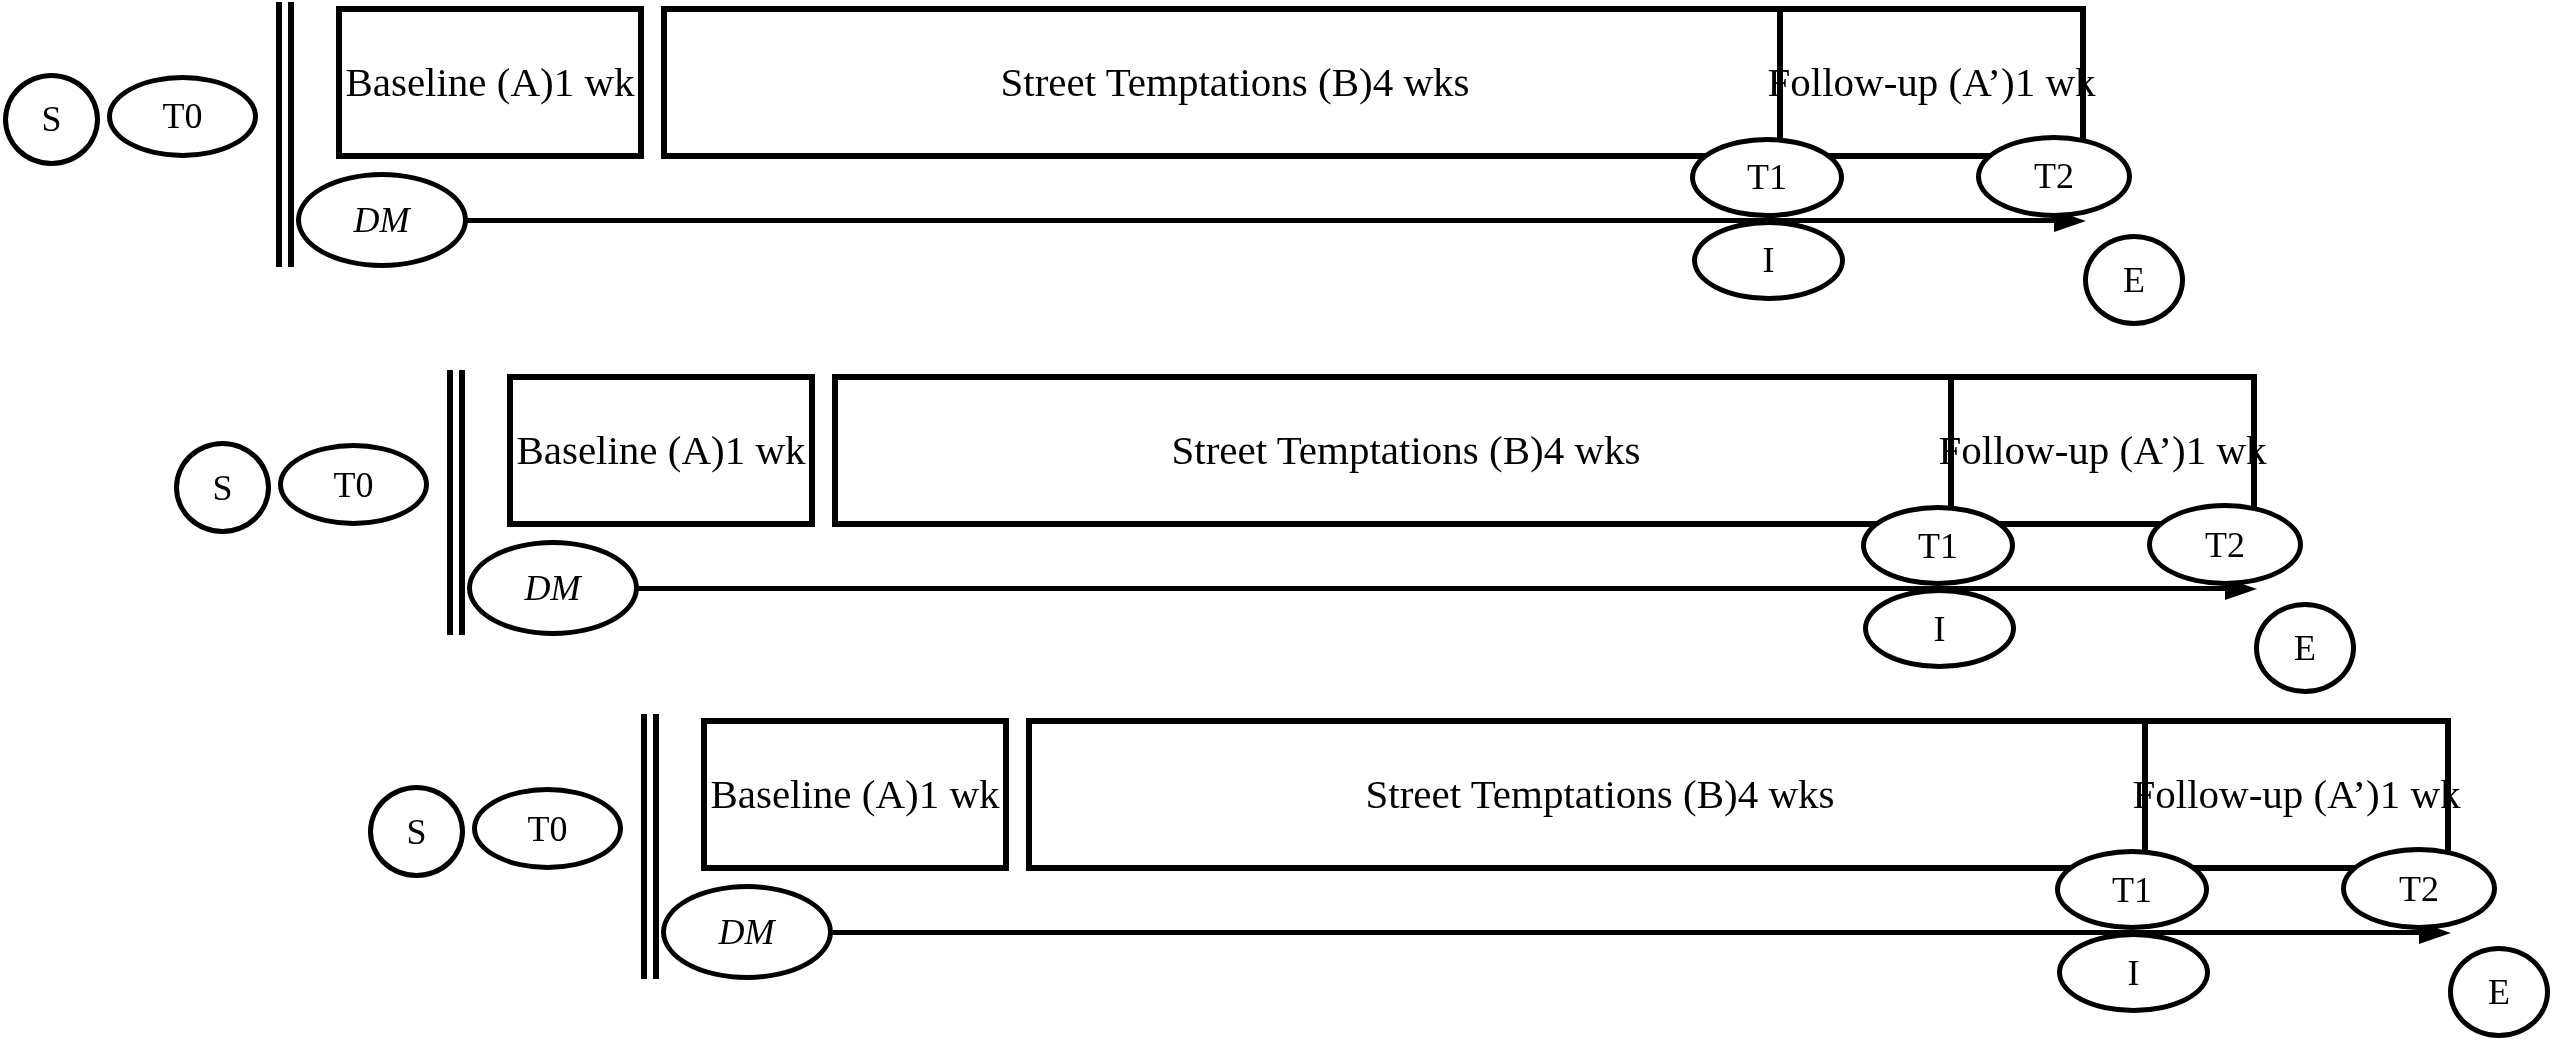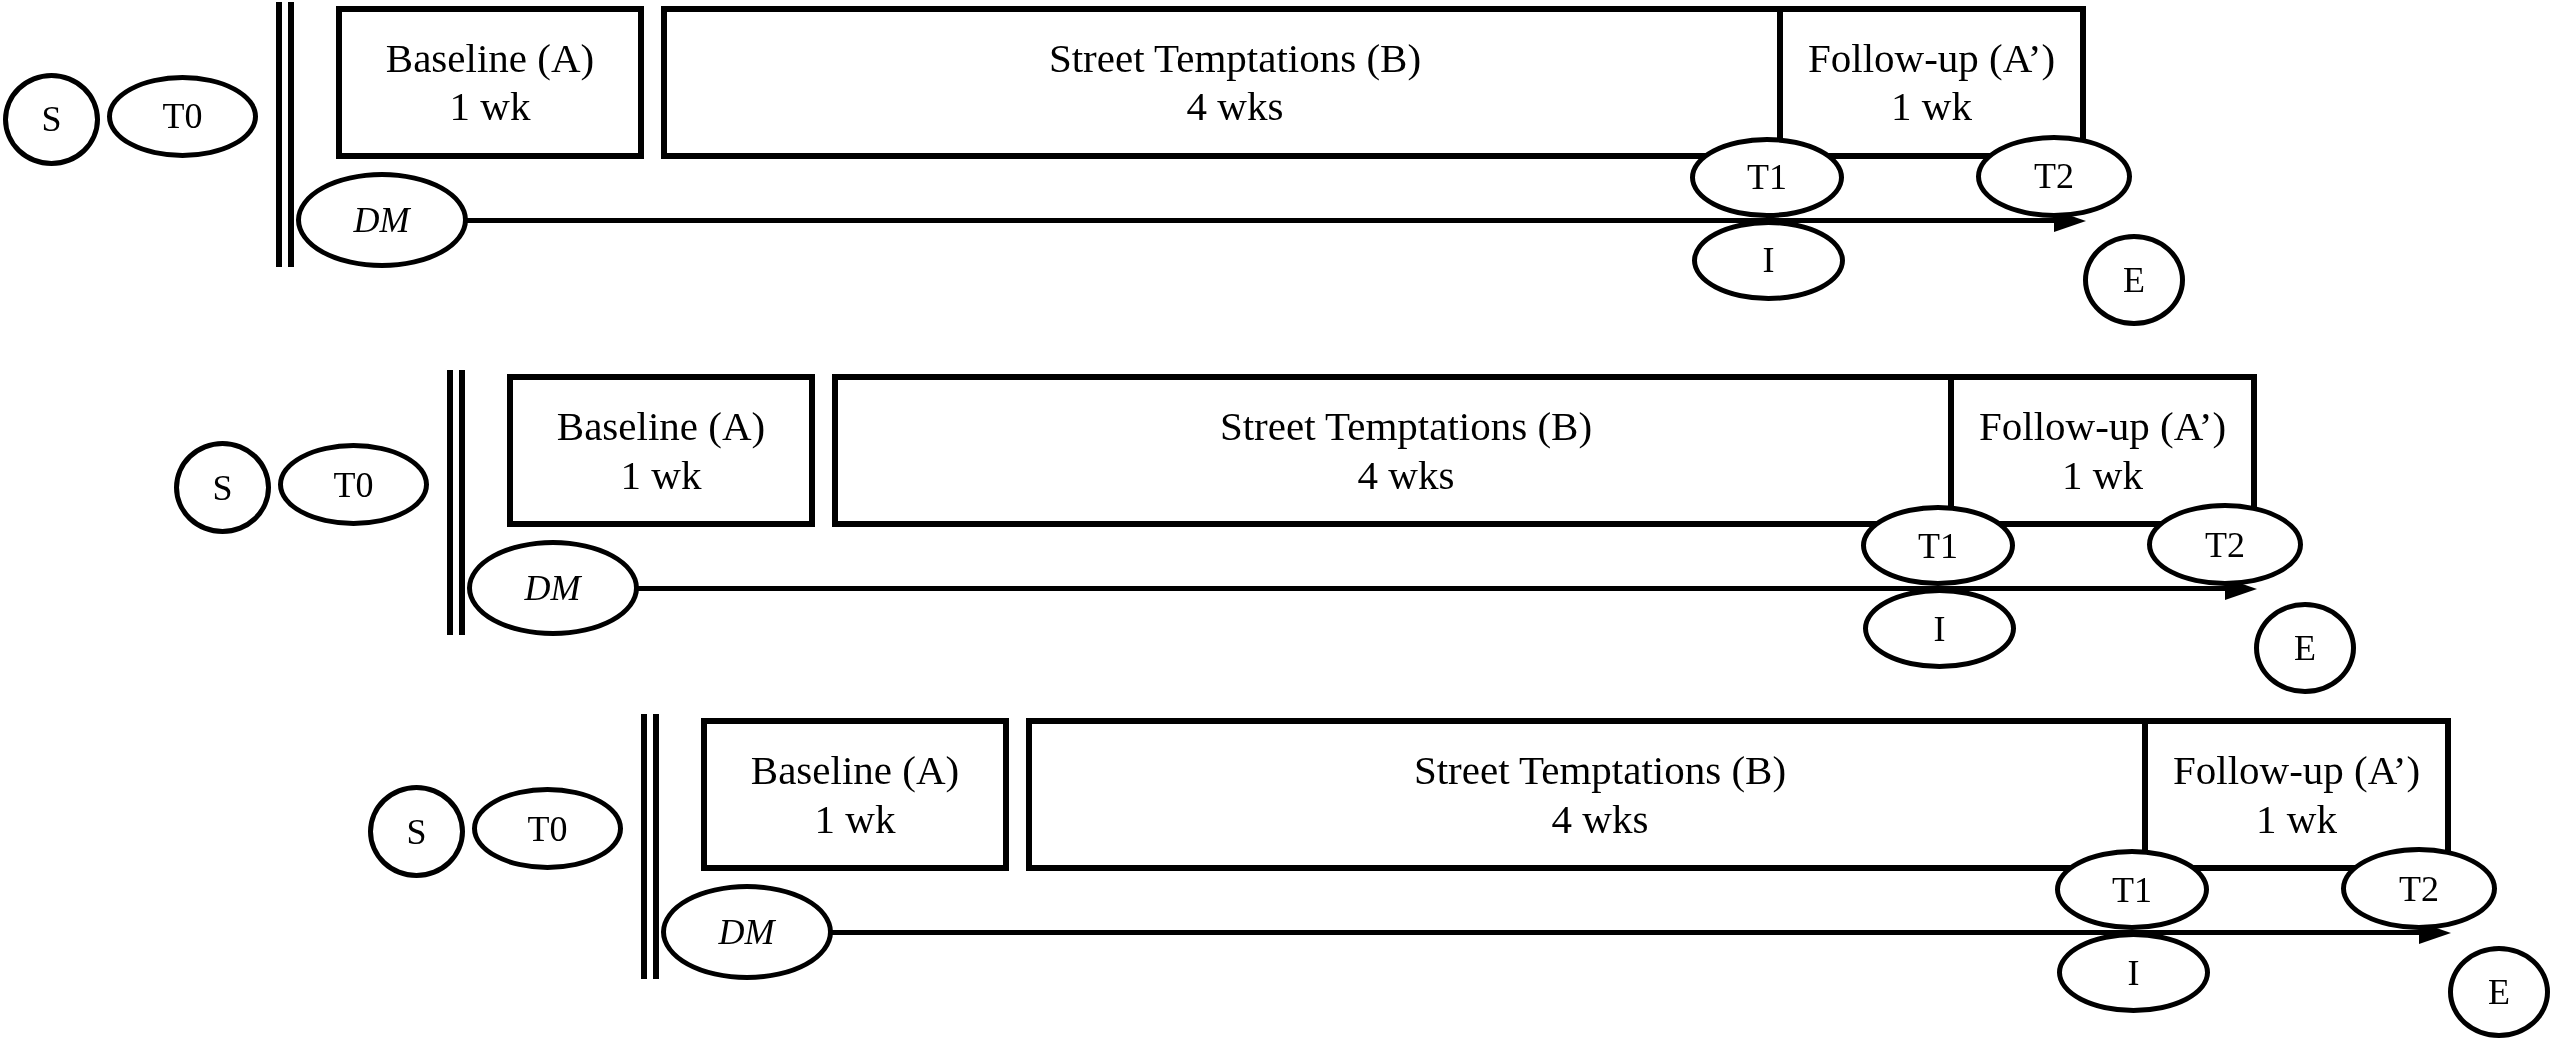--- a/index.html
+++ b/index.html
@@ -10,21 +10,21 @@
     color:#000;
     font-family:"Liberation Serif","DejaVu Serif",serif;
     overflow:hidden;
   }
   .row{position:absolute;width:0;height:0;}
 
   
   .phase{
     position:absolute;top:0;height:153px;
     box-sizing:border-box;border:6.5px solid #000;background:#fff;
-    display:flex;flex-direction:column;align-items:center;justify-content:center;
+    display:flex;align-items:center;justify-content:center;
     text-align:center;font-size:41px;line-height:1.18;white-space:nowrap;
     z-index:1;
   }
   .p-baseline{left:60px;width:308px;}
   .p-street{left:385px;width:1148px;}
   .p-followup{left:1501px;width:309px;justify-content:center;}
 
   
   .bars{
     position:absolute;left:0;top:-3.6px;width:18px;height:265px;

